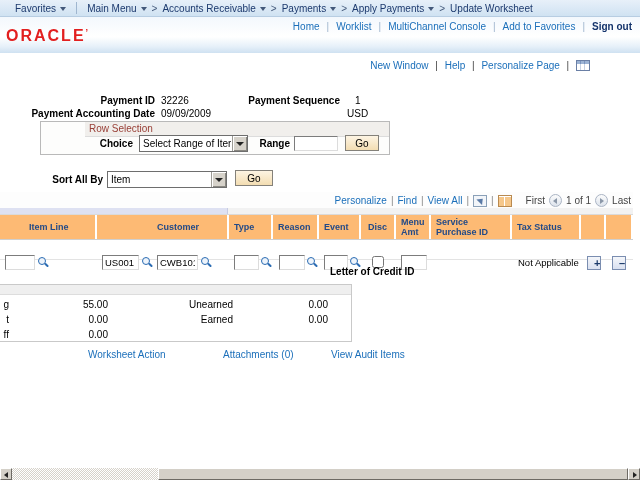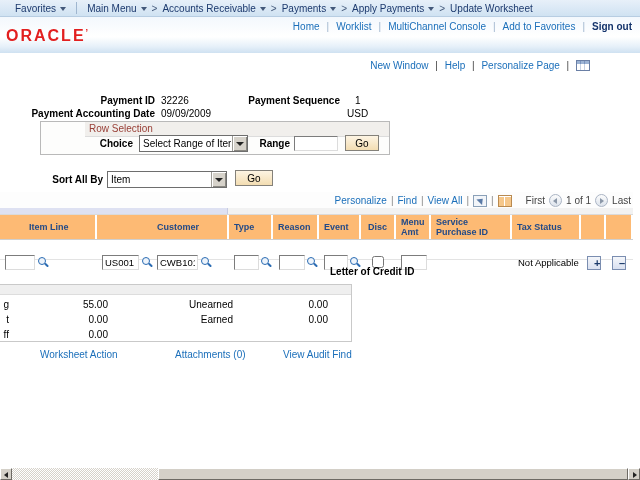--- a/index.html
+++ b/index.html
@@ -107,21 +107,21 @@
 
   
   #locid{left:330px;top:266px;font-weight:bold;}
   #sumbox{left:0;top:284px;width:352px;height:58px;border:1px solid #c9c9c9;border-left:none;
     background:#fff;box-sizing:border-box;}
   #sumbox .hd{height:9px;background:#efefef;border-bottom:1px solid #ddd;}
   .sum-txt{position:absolute;white-space:nowrap;}
   .ra{text-align:right;}
 
   #footlinks{left:0;top:349px;width:400px;height:12px;color:#1b6fba;}
-  #footlinks span{position:absolute;cursor:pointer;white-space:nowrap;}
+  #footlinks span{position:absolute;cursor:pointer;white-space:nowrap;margin-left:48px;}
 
   
   #hscroll{left:0;top:468px;width:640px;height:12px;background:#fff;}
   .sb-btn{position:absolute;top:0;width:12px;height:12px;background:#d4d0c8;
     border:1px solid;border-color:#fff #6d6a64 #6d6a64 #fff;box-sizing:border-box;cursor:pointer;}
   .sb-btn::after{content:"";position:absolute;top:3px;width:0;height:0;
     border-top:3px solid transparent;border-bottom:3px solid transparent;}
   #sb-left{left:0;} #sb-left::after{left:3px;border-right:4px solid #222;}
   #sb-right{left:628px;} #sb-right::after{left:4px;border-left:4px solid #222;}
   #sb-track{position:absolute;left:12px;top:0;width:146px;height:12px;background:#fff;cursor:pointer;
@@ -311,21 +311,21 @@
   <div class="sum-txt ra" style="left:0;top:314px;width:9px;">t</div>
   <div class="sum-txt ra" style="left:30px;top:314px;width:78px;">0.00</div>
   <div class="sum-txt ra" style="left:150px;top:314px;width:83px;">Earned</div>
   <div class="sum-txt ra" style="left:250px;top:314px;width:78px;">0.00</div>
   <div class="sum-txt ra" style="left:0;top:329px;width:9px;">ff</div>
   <div class="sum-txt ra" style="left:30px;top:329px;width:78px;">0.00</div>
 
   <div class="abs" id="footlinks">
     <span style="left:40px;">Worksheet Action</span>
     <span style="left:175px;">Attachments (0)</span>
-    <span style="left:283px;">View Audit Find</span>
+    <span style="left:283px;">View Audit Items</span>
   </div>
 
   <div class="abs" id="hscroll">
     <div class="sb-btn" id="sb-left"></div>
     <div id="sb-track"></div>
     <div id="sb-thumb"></div>
     <div class="sb-btn" id="sb-right"></div>
   </div>
 
 </div>

